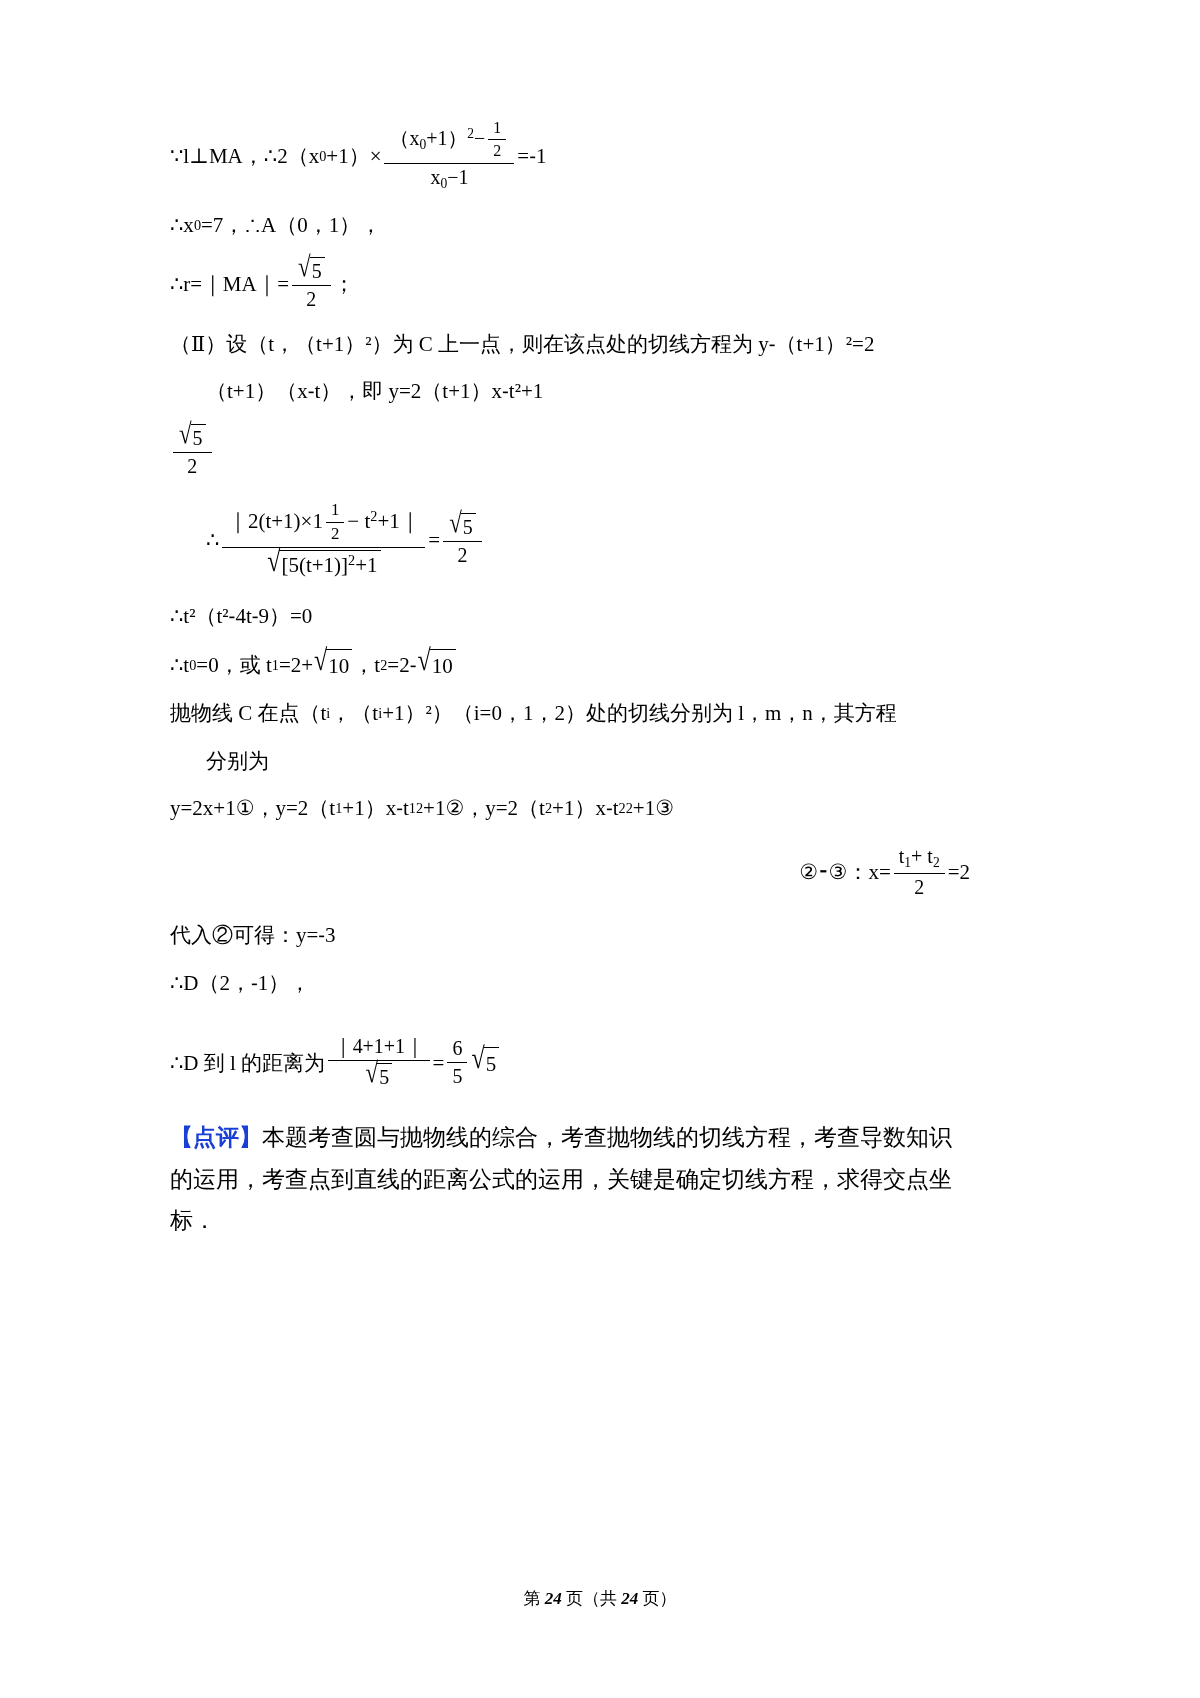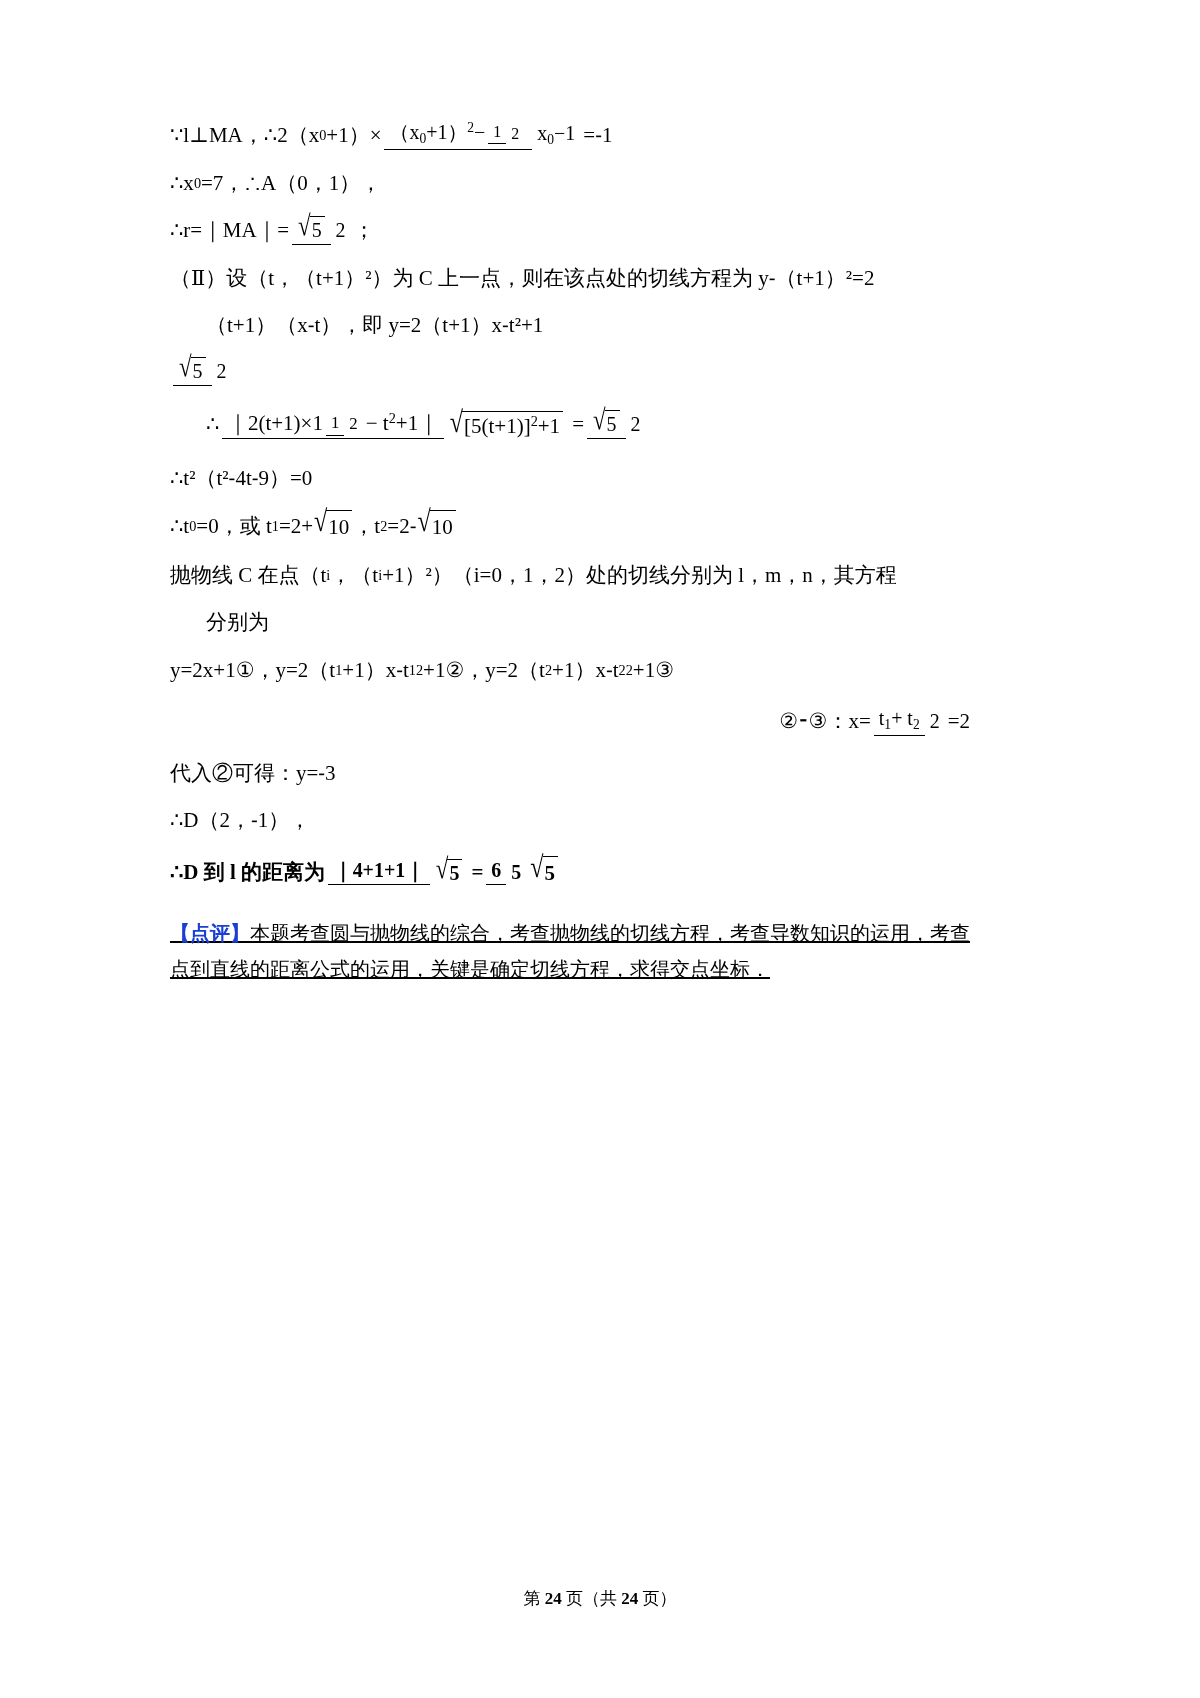--- a/index.html
+++ b/index.html
@@ -44,21 +44,21 @@
     font-size: 0.68em;
     vertical-align: -0.28em;
   }
   sup {
     font-size: 0.68em;
     vertical-align: 0.52em;
   }
   
   .frac {
     display: inline-flex;
-    flex-direction: row;
+    flex-direction: column;
     align-items: center;
     vertical-align: middle;
     margin: 0 3px;
     font-size: 0.95em;
     position: relative;
     top: -1px;
   }
   .frac .num {
     padding: 0 5px 1px 5px;
     border-bottom: 1.3px solid #000;
@@ -90,38 +90,37 @@
   .sqrt > .radicand {
     border-top: 1.3px solid #000;
     padding: 1px 3px 0 2px;
     display: inline-block;
   }
   .comment-head {
     color: #1a3fd4;
     font-weight: bold;
   }
   .comment-block {
-    font-size: 20px;
+    font-size: 23px;
     line-height: 1.8;
     margin-top: 6px;
-    text-decoration: underline;
   }
   .comment-block .body {
     color: #000;
   }
   .footer {
     position: absolute;
     left: 0;
     right: 0;
     bottom: 88px;
     text-align: center;
     font-size: 17px;
     color: #000;
   }
-  .footer b { font-weight: bold; }
+  .footer b { font-weight: bold; font-style: italic; }
   .mathrow {
     display: flex;
     align-items: center;
     white-space: nowrap;
   }
 </style>
 </head>
 <body>
 
 <div class="page">
@@ -276,21 +275,21 @@
     </div>
 
     <div class="line">
       <span>代入②可得：y=⁃3</span>
     </div>
 
     <div class="line">
       <span>∴D（2，⁃1），</span>
     </div>
 
-    <div class="line" style="margin-top:19px;font-weight:bold;">
+    <div class="line" style="margin-top:36px;">
       <span>∴D 到 l 的距离为</span>
       <span class="frac">
         <span class="num">｜4+1+1｜</span>
         <span class="den">
           <span class="sqrt">
               <span class="radical">√</span>
               <span class="radicand">5</span>
             </span>
         </span>
       </span>

